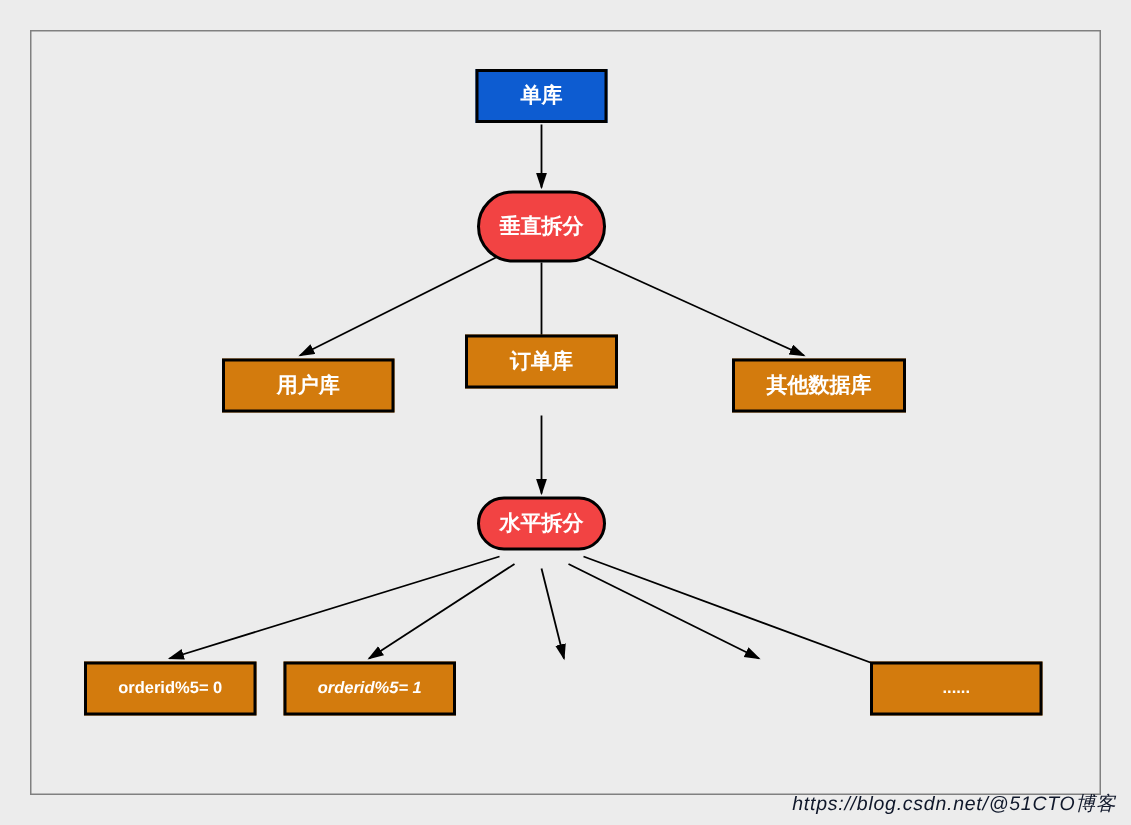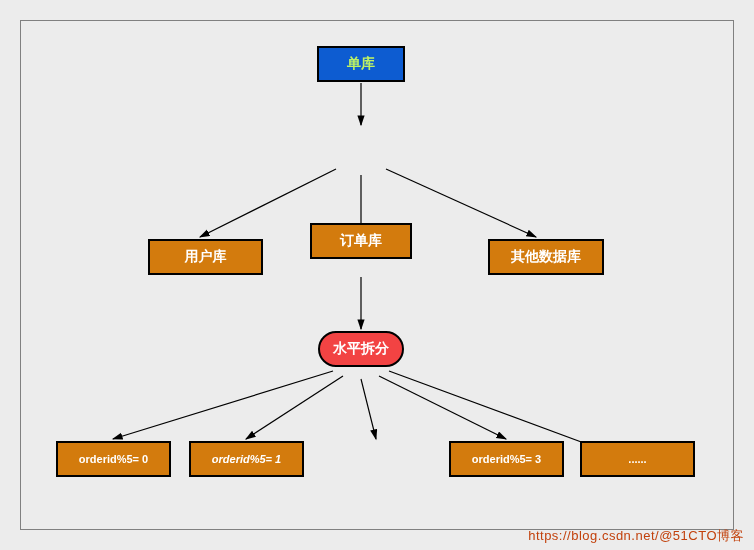--- a/index.html
+++ b/index.html
@@ -1,24 +1,24 @@
 <!DOCTYPE html>
 <html><head>
 <meta charset="utf-8">
 <style>
   html,body{margin:0;padding:0;font-family:"Microsoft YaHei",Arial,sans-serif;}
   body{background:#ececec;width:754px;height:550px;position:relative;overflow:hidden;}
   .frame{position:absolute;left:20px;top:20px;width:714px;height:510px;border:1px solid #808080;box-sizing:border-box;background:#ececec;}
   .node{position:absolute;display:flex;align-items:center;justify-content:center;font-weight:bold;box-sizing:border-box;}
-  .blue{background:#0d5cd1;color:#bef264;border:2px solid #000;}
+  .blue{background:#0d5cd1;color:#ffffff;border:2px solid #000;}
   .red{background:#f24343;color:#fff;border:2px solid #000;border-radius:24px;}
   .orange{background:#d37b0d;color:#fff;border:2px solid #000;}
   .small{font-size:11px;justify-content:center;}
   .mid{font-size:14px;}
-  .watermark{position:absolute;right:10px;bottom:5px;color:#c2410c;font-size:13px;letter-spacing:.5px;}
+  .watermark{position:absolute;right:10px;bottom:5px;color:#0f172a;font-size:13px;font-style:italic;letter-spacing:.5px;}
   svg{position:absolute;left:0;top:0;}
 </style>
 </head>
 <body>
 
 <div class="frame">
 
   <svg width="714" height="510">
     <defs>
       <marker id="ah" markerWidth="10" markerHeight="10" refX="8" refY="3" orient="auto" markerUnits="strokeWidth">
@@ -40,20 +40,23 @@
     <line x1="322" y1="355" x2="225" y2="418" stroke="#000" stroke-width="1.2" marker-end="url(#ah)"></line>
     <line x1="340" y1="358" x2="355" y2="418" stroke="#000" stroke-width="1.2" marker-end="url(#ah)"></line>
     <line x1="358" y1="355" x2="485" y2="418" stroke="#000" stroke-width="1.2" marker-end="url(#ah)"></line>
     <line x1="368" y1="350" x2="590" y2="432" stroke="#000" stroke-width="1.2" marker-end="url(#ah)"></line>
   </svg>
 
   <div class="node blue mid" style="left:296px;top:25px;width:88px;height:36px;">
     <span>单库</span>
   </div>
 
+  <div class="node red mid" style="left:297px;top:106px;width:86px;height:48px;">
+    <span>垂直拆分</span>
+  </div>
 
   <div class="node orange mid" style="left:127px;top:218px;width:115px;height:36px;">
     <span>用户库</span>
   </div>
 
   <div class="node orange mid" style="left:289px;top:202px;width:102px;height:36px;">
     <span>订单库</span>
   </div>
 
   <div class="node orange mid" style="left:467px;top:218px;width:116px;height:36px;">
@@ -63,22 +66,19 @@
   <div class="node red mid" style="left:297px;top:310px;width:86px;height:36px;">
     <span>水平拆分</span>
   </div>
 
   <div class="node orange small" style="left:35px;top:420px;width:115px;height:36px;">
     <span>orderid%5= 0</span>
   </div>
   <div class="node orange small" style="left:168px;top:420px;width:115px;height:36px;font-style:italic;">
     <span>orderid%5= 1</span>
   </div>
-  <div class="node orange small" style="left:428px;top:420px;width:115px;height:36px;">
-    <span>orderid%5= 3</span>
-  </div>
   <div class="node orange small" style="left:559px;top:420px;width:115px;height:36px;">
     <span>......</span>
   </div>
 
 </div>
 
 <div class="watermark">https://blog.csdn.net/@51CTO博客</div>
 
 </body></html>

